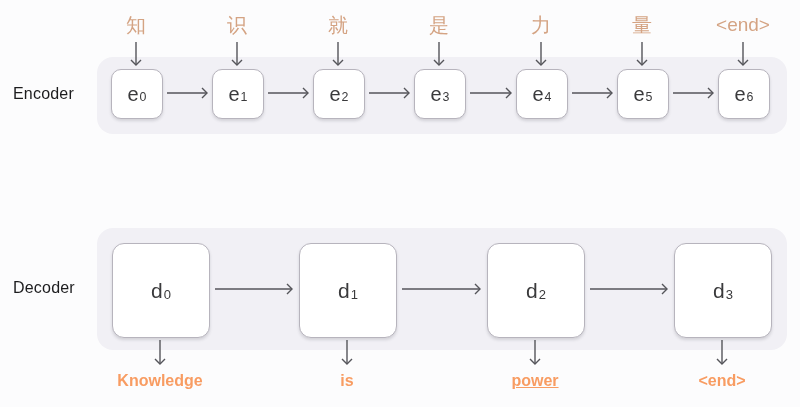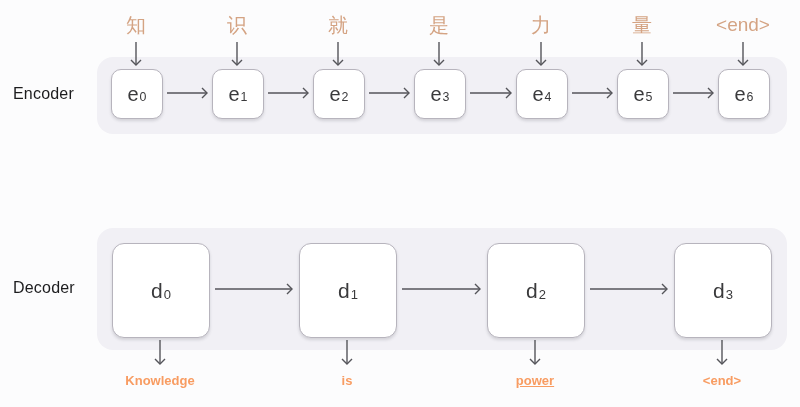--- a/index.html
+++ b/index.html
@@ -32,21 +32,21 @@
     display:flex;align-items:center;justify-content:center;color:var(--box-text);
   }
   .enc-box{width:50px;height:48px;border-radius:10px;top:69px;font-size:20px;}
   .dec-box{width:96px;height:93px;border-radius:12px;top:243px;font-size:21px;}
   .unit-sub{font-size:.62em;position:relative;bottom:-.28em;margin-left:1px;}
   .input-token{
     position:absolute;top:13px;line-height:24px;font-size:20px;font-weight:500;
     color:var(--input-color);white-space:nowrap;transform:translateX(-50%);
   }
   .output-token{
-    position:absolute;top:370px;line-height:22px;font-size:13px;font-weight:700;
+    position:absolute;top:370px;line-height:22px;font-size:16px;font-weight:700;
     color:var(--output-color);white-space:nowrap;transform:translateX(-50%);
   }
   #arrows-layer{position:absolute;left:0;top:0;pointer-events:none;}
 </style>
 </head>
 <body>
 
 <div id="canvas">
   <div id="encoder-panel" class="panel"></div>
   <div id="decoder-panel" class="panel"></div>

